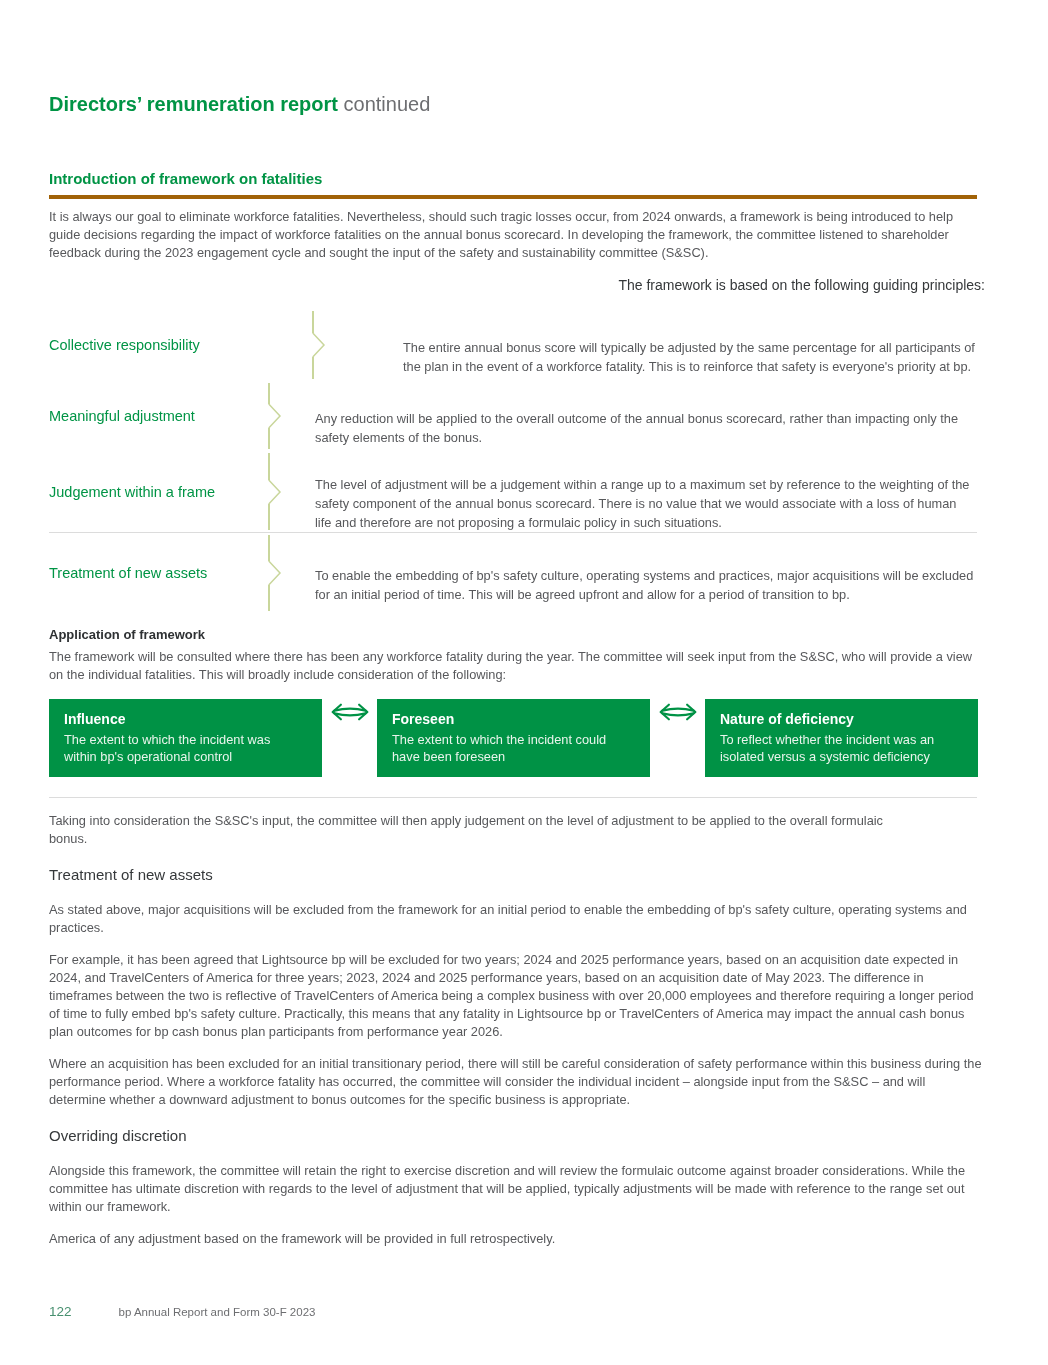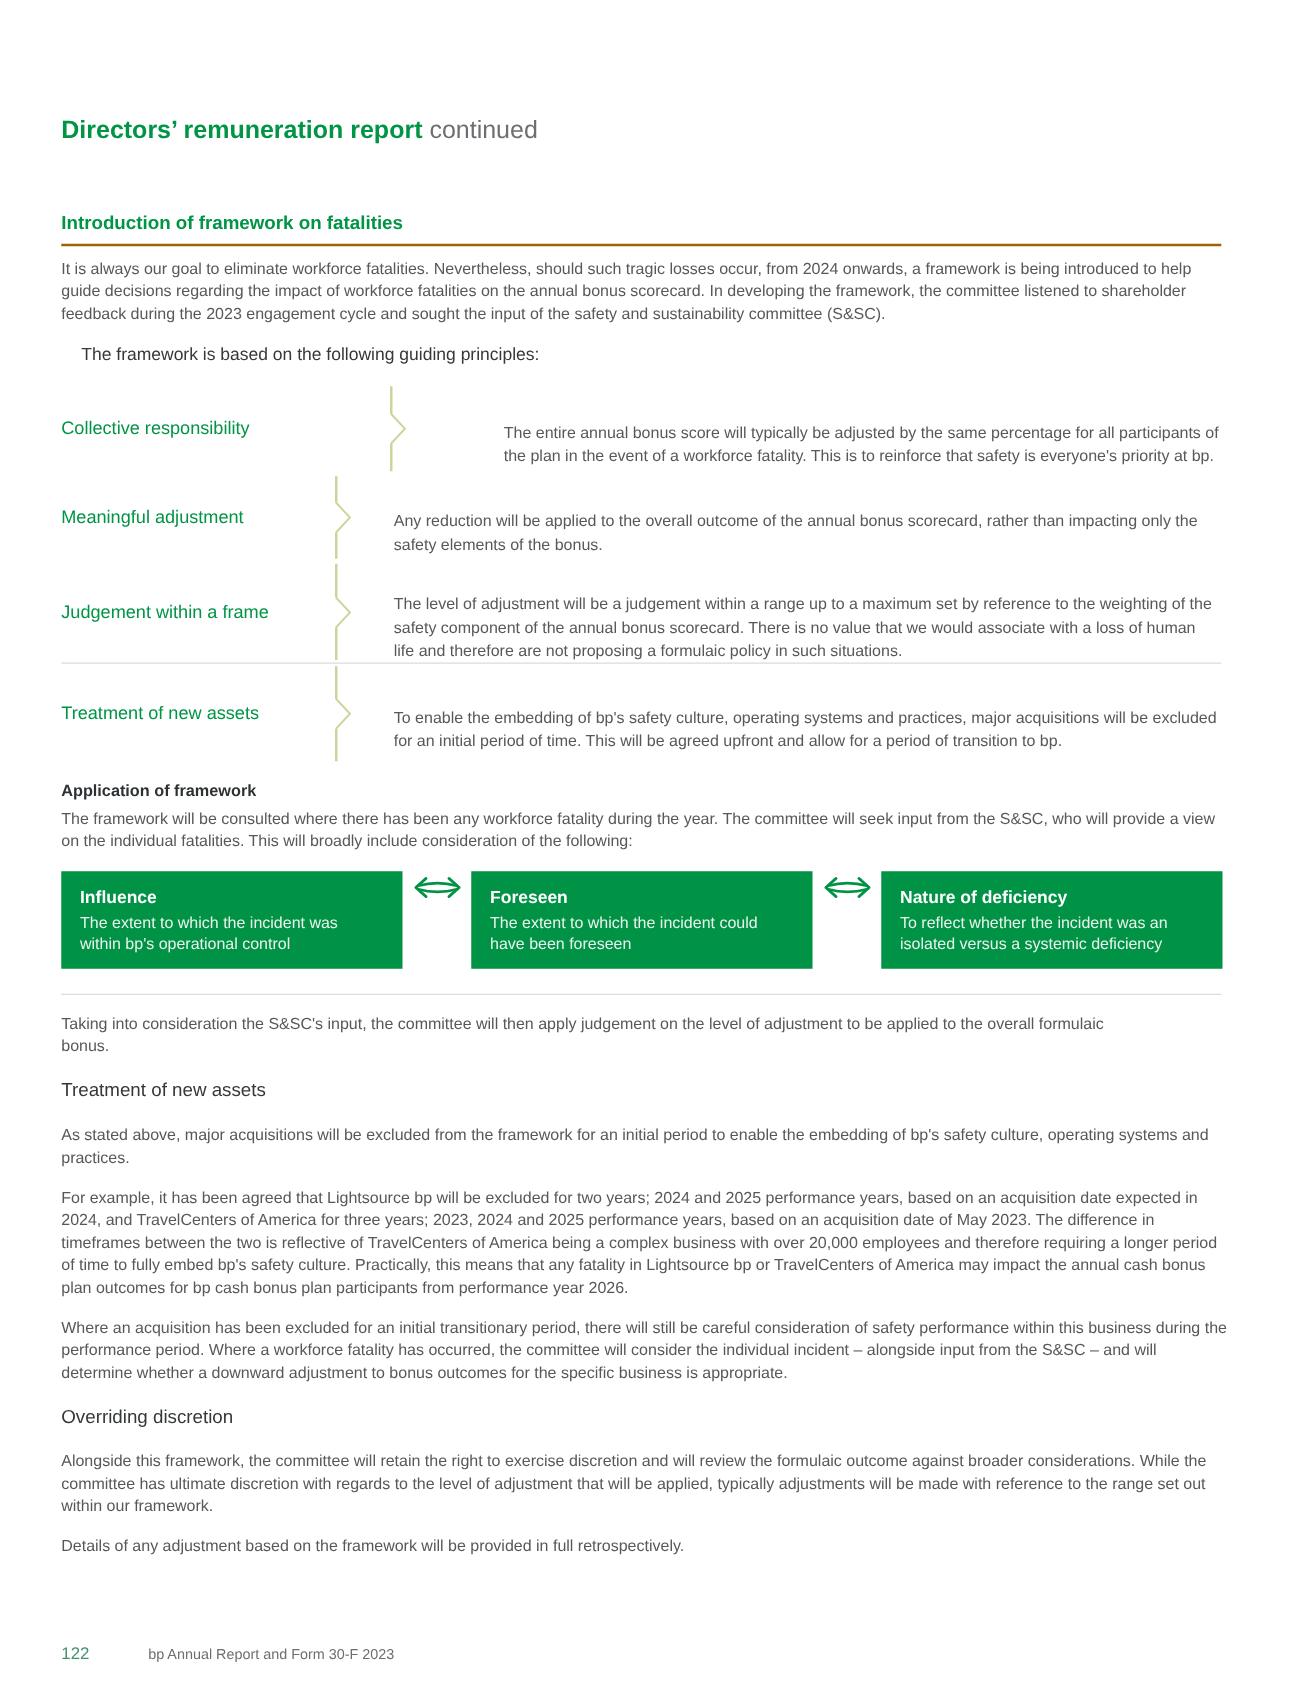--- a/index.html
+++ b/index.html
@@ -12,24 +12,24 @@
   .content{padding:92px 74px 0 49px;width:936px;box-sizing:content-box;}
 
   
   .page-title{font-size:20px;line-height:24px;margin:0;}
   .page-title .strong{color:#009445;font-weight:bold;}
   .page-title .suffix{color:#6d6e71;font-weight:normal;}
 
   
   .section-heading{
     margin:54px 0 0 0;color:#009445;font-size:15px;font-weight:bold;
-    padding-bottom:8px;border-bottom:2px solid #a16207;width:928px;
+    padding-bottom:8px;border-bottom:4px solid #a16207;width:928px;
   }
   p.body{color:#57585b;font-size:12.8px;line-height:18px;margin:9px 0 0 0;}
-  .lead-in{color:#35383a;font-size:14px;margin:15px 0 0 16px;}
+  .lead-in{color:#35383a;font-size:14px;margin:15px 0 0 0;text-align:right;}
 
   
   .principles{margin-top:16px;}
   .p-row{display:flex;align-items:center;}
   .p-row.h72{min-height:72px;gap:44px;}
   .p-row.h70{min-height:70px;}
   .p-row.h74{min-height:74px;}
   .p-row.h80{min-height:80px;}
   .p-label{flex:0 0 212px;color:#009445;font-size:14.5px;}
   .chev{position:relative;flex:0 0 26px;align-self:stretch;}
@@ -48,21 +48,21 @@
   .factor-box{flex:0 0 273px;background:#009245;color:#ffffff;padding:11px 15px 12px 15px;box-sizing:border-box;}
   .factor-title{font-weight:bold;font-size:14px;line-height:19px;}
   .factor-text{font-size:12.8px;line-height:17px;color:#e9f5ec;margin-top:2px;max-width:235px;}
   .arrow-cell{flex:0 0 55px;display:flex;align-items:center;justify-content:center;}
   .factors-rule{margin-top:20px;}
 
   .paragraphs p.body{margin-top:18px;}
   p.after-head{margin-top:6px;}
 
   
-  .footer{position:absolute;left:49px;bottom:35px;display:flex;align-items:baseline;}
+  .footer{position:absolute;left:49px;bottom:46px;display:flex;align-items:baseline;}
   .page-number{color:#47906f;font-size:13.5px;}
   .report-name{color:#6d6e71;font-size:11.5px;margin-left:47px;}
 </style>
 </head>
 <body>
 
 <div class="content">
 
   <h1 class="page-title"><span class="strong">Directors’ remuneration report</span><span class="suffix"> continued</span></h1>
 
@@ -165,21 +165,21 @@
   <h3 class="sub-plain">Treatment of new assets</h3>
   <div class="paragraphs">
     <p class="body after-head">As stated above, major acquisitions will be excluded from the framework for an initial period to enable the embedding of bp's safety culture, operating systems and practices.</p>
     <p class="body" style="margin-top:14px;">For example, it has been agreed that Lightsource bp will be excluded for two years; 2024 and 2025 performance years, based on an acquisition date expected in 2024, and TravelCenters of America for three years; 2023, 2024 and 2025 performance years, based on an acquisition date of May 2023. The difference in timeframes between the two is reflective of TravelCenters of America being a complex business with over 20,000 employees and therefore requiring a longer period of time to fully embed bp's safety culture. Practically, this means that any fatality in Lightsource bp or TravelCenters of America may impact the annual cash bonus plan outcomes for bp cash bonus plan participants from performance year 2026.</p>
     <p class="body" style="margin-top:14px;">Where an acquisition has been excluded for an initial transitionary period, there will still be careful consideration of safety performance within this business during the performance period. Where a workforce fatality has occurred, the committee will consider the individual incident – alongside input from the S&amp;SC – and will determine whether a downward adjustment to bonus outcomes for the specific business is appropriate.</p>
   </div>
 
   <h3 class="sub-plain">Overriding discretion</h3>
   <div class="paragraphs">
     <p class="body after-head">Alongside this framework, the committee will retain the right to exercise discretion and will review the formulaic outcome against broader considerations. While the committee has ultimate discretion with regards to the level of adjustment that will be applied, typically adjustments will be made with reference to the range set out within our framework.</p>
-    <p class="body" style="margin-top:14px;">Details of any adjustment based on the framework will be provided in full retrospectively.</p>
+    <p class="body" style="margin-top:14px;">America of any adjustment based on the framework will be provided in full retrospectively.</p>
   </div>
 
 </div>
 
 <div class="footer">
   <span class="page-number">122</span>
   <span class="report-name">bp Annual Report and Form 30-F 2023</span>
 </div>
 
 </body></html>

